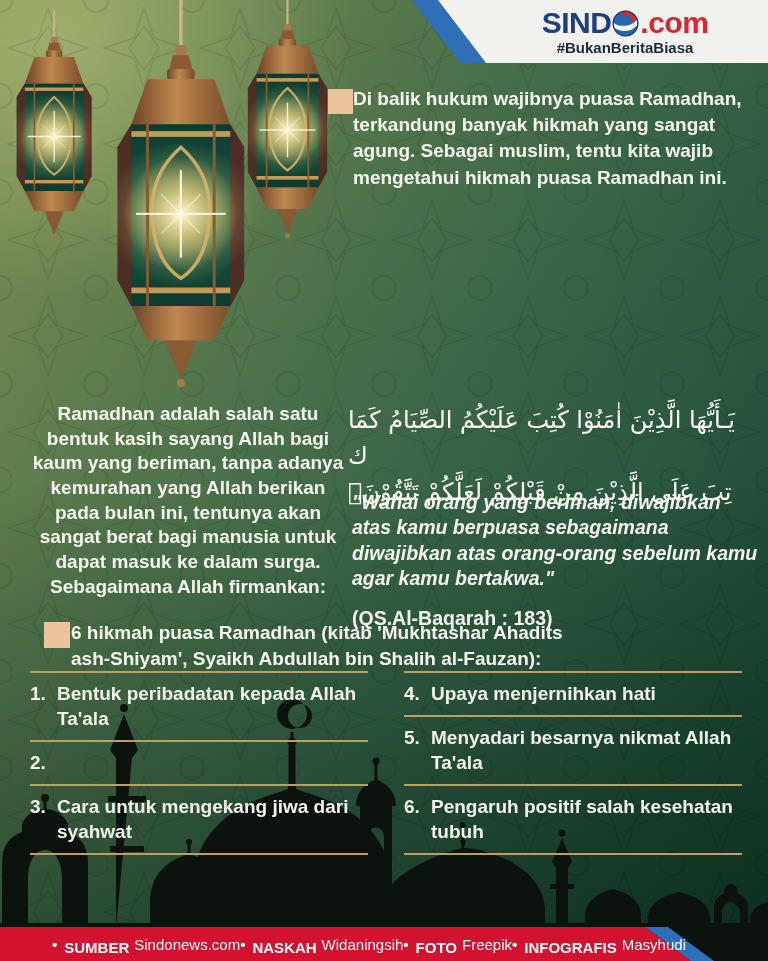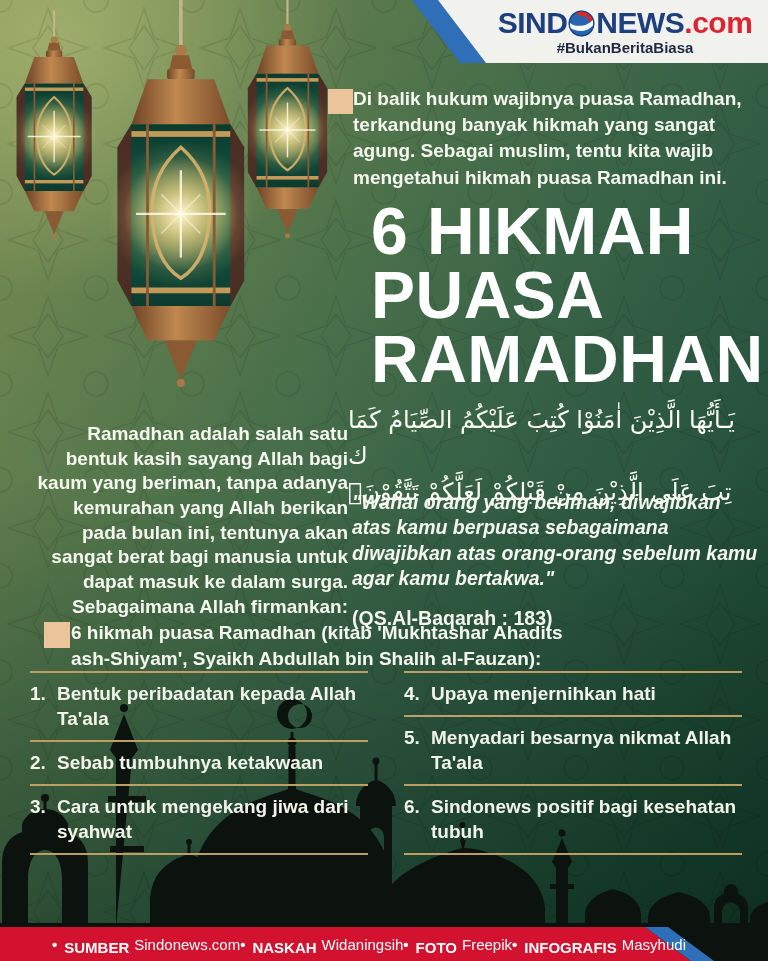--- a/index.html
+++ b/index.html
@@ -39,22 +39,22 @@
     font-weight:bold;font-size:66px;line-height:64px;letter-spacing:0.5px;}
 
   
   .arabic{position:absolute;left:348px;top:402px;width:414px;text-align:left;direction:rtl;
     font-family:"DejaVu Sans",sans-serif;font-size:24px;line-height:1.5;color:#fdfef4;font-weight:normal;z-index:5;}
   .translation{position:absolute;left:352px;top:490px;width:412px;font-size:19.5px;font-weight:bold;
     font-style:italic;line-height:1.3;color:#f5f7ee;z-index:5;}
   .reference{font-style:normal;margin-top:15px;}
 
   
-  .left-para{position:absolute;left:28px;top:402px;width:320px;text-align:right;
-    font-size:19px;font-weight:bold;line-height:1.3;color:#f5f7ee;z-index:5;margin-top:20px;}
+  .left-para{position:absolute;left:28px;top:402px;width:320px;text-align:center;
+    font-size:19px;font-weight:bold;line-height:1.3;color:#f5f7ee;z-index:5;}
 
   
   .subheading{position:absolute;left:44px;top:620px;width:556px;display:flex;gap:1px;z-index:5;}
   .subheading .sq-bullet{width:26px;height:26px;margin-top:2px;}
   .subheading-text{font-size:19px;font-weight:bold;line-height:1.35;color:#f5f7ee;}
 
   
   .columns{position:absolute;left:30px;top:671px;width:712px;display:grid;
     grid-template-columns:338px 338px;column-gap:36px;z-index:5;}
   .col{border-bottom:2px solid #BD9E63;}
@@ -190,36 +190,30 @@
     <div class="banner-stripe"></div>
     <div class="banner-white"></div>
     <div class="logo-row">
       <span>SIND</span>
       <svg class="logo-globe" width="27" height="27" viewBox="0 0 32 32">
         <circle cx="16" cy="16" r="15" fill="#2766AE"></circle>
         <path d="M10,3 A14.5,14.5 0 0,1 30,12 L25,14 A10,10 0 0,0 13,7 Z" fill="#D42B2B"></path>
         <path d="M2,15 C9,21 23,20 30,11 L30,18 C22,27 10,26 2,21 Z" fill="#ffffff" opacity="0.95"></path>
         <circle cx="16" cy="16" r="14.6" fill="none" stroke="#1E3F7E" stroke-width="1.6"></circle>
       </svg>
-      <span>NEWS</span>
       <span class="logo-com">.com</span>
     </div>
     <div class="tagline">#BukanBeritaBiasa</div>
   </div>
 
   <div class="intro">
     <div class="sq-bullet"></div>
     <div class="intro-text">Di balik hukum wajibnya puasa Ramadhan, terkandung banyak hikmah yang sangat agung. Sebagai muslim, tentu kita wajib mengetahui hikmah puasa Ramadhan ini.</div>
   </div>
 
-  <div class="title">
-    <div>6 HIKMAH</div>
-    <div>PUASA</div>
-    <div>RAMADHAN</div>
-  </div>
 
   <div class="arabic" dir="rtl">
     <div>يَـأَيُّهَا الَّذِيْنَ اٰمَنُوْا كُتِبَ عَلَيْكُمُ الصِّيَامُ كَمَا ك</div>
     <div>تِبَ عَلَى الَّذِيْنَ مِنْ قَبْلِكُمْ لَعَلَّكُمْ تَتَّقُوْنَۙ</div>
   </div>
 
   <div class="translation">
     <div>"Wahai orang yang beriman, diwajibkan atas kamu berpuasa sebagaimana diwajibkan atas orang-orang sebelum kamu agar kamu bertakwa."</div>
     <div class="reference">(QS.Al-Baqarah : 183)</div>
   </div>
@@ -232,39 +226,38 @@
   </div>
 
   <div class="columns">
     <div class="col">
       <div class="item">
         <span class="num">1.</span>
         <span>Bentuk peribadatan kepada Allah Ta'ala</span>
       </div>
       <div class="item">
         <span class="num">2.</span>
-        <span>Sebab tumbuhnya ketakwaan</span>
       </div>
       <div class="item">
         <span class="num">3.</span>
         <span>Cara untuk mengekang jiwa dari syahwat</span>
       </div>
     </div>
     <div class="col">
       <div class="item">
         <span class="num">4.</span>
         <span>Upaya menjernihkan hati</span>
       </div>
       <div class="item">
         <span class="num">5.</span>
         <span>Menyadari besarnya nikmat Allah Ta'ala</span>
       </div>
       <div class="item">
         <span class="num">6.</span>
-        <span>Sindonews positif bagi kesehatan tubuh</span>
+        <span>Pengaruh positif salah kesehatan tubuh</span>
       </div>
     </div>
   </div>
 
   <div class="footer">
     <div class="footer-red"></div>
     <div class="footer-stripe"></div>
     <div class="credits">
       <span class="dot">•</span>
       <b>SUMBER</b>

